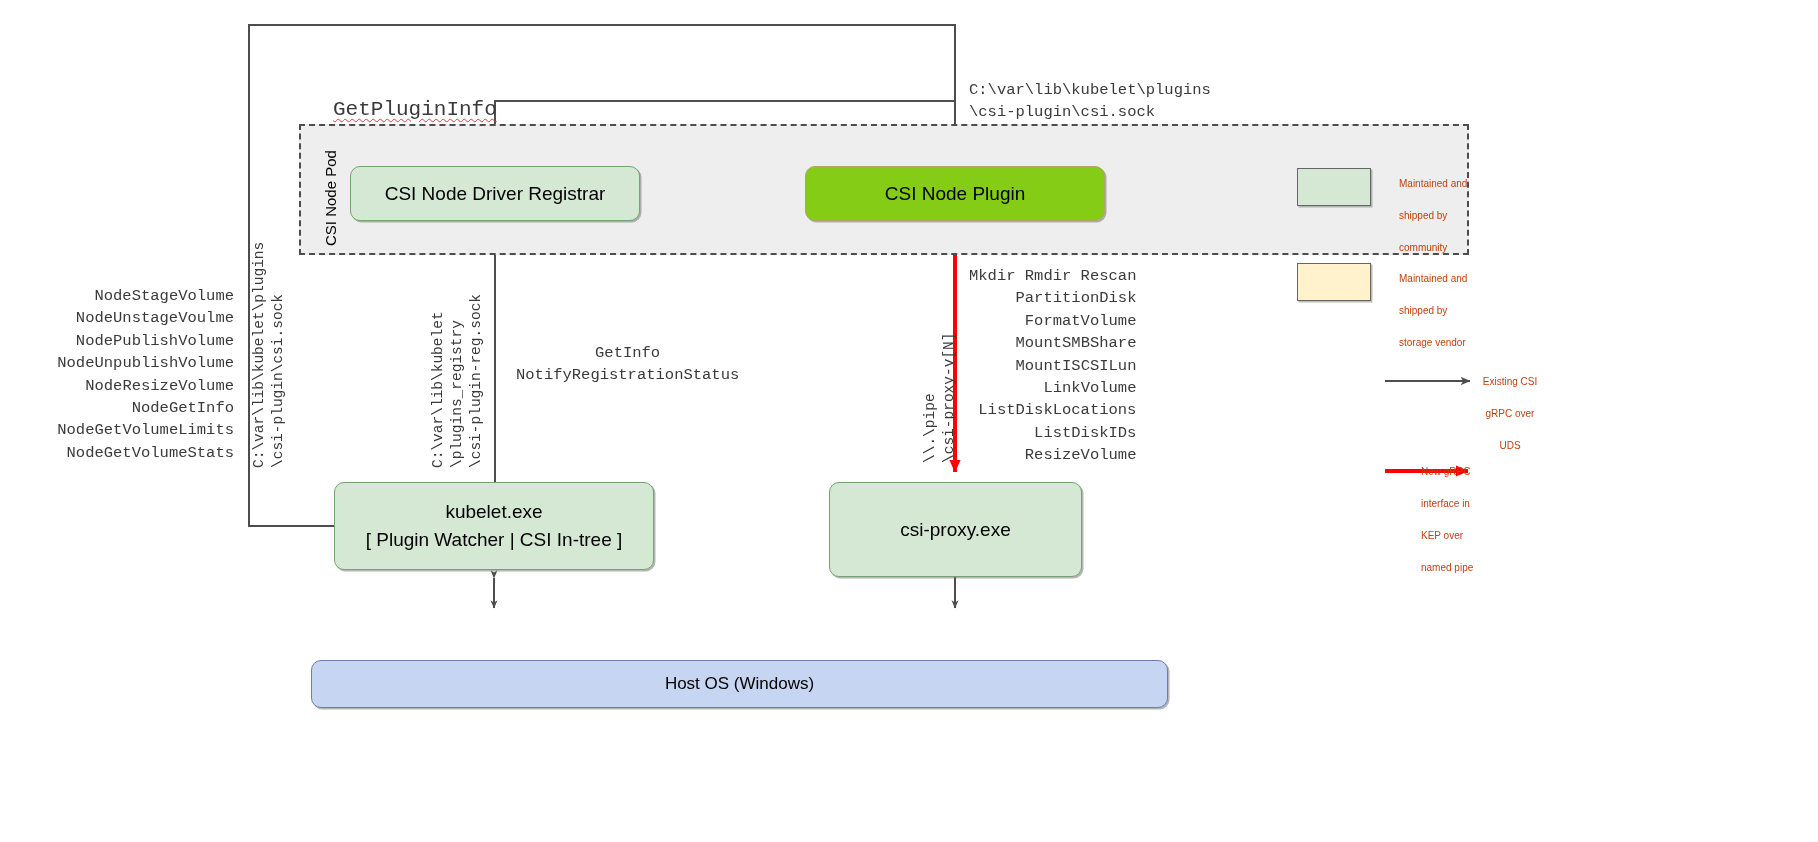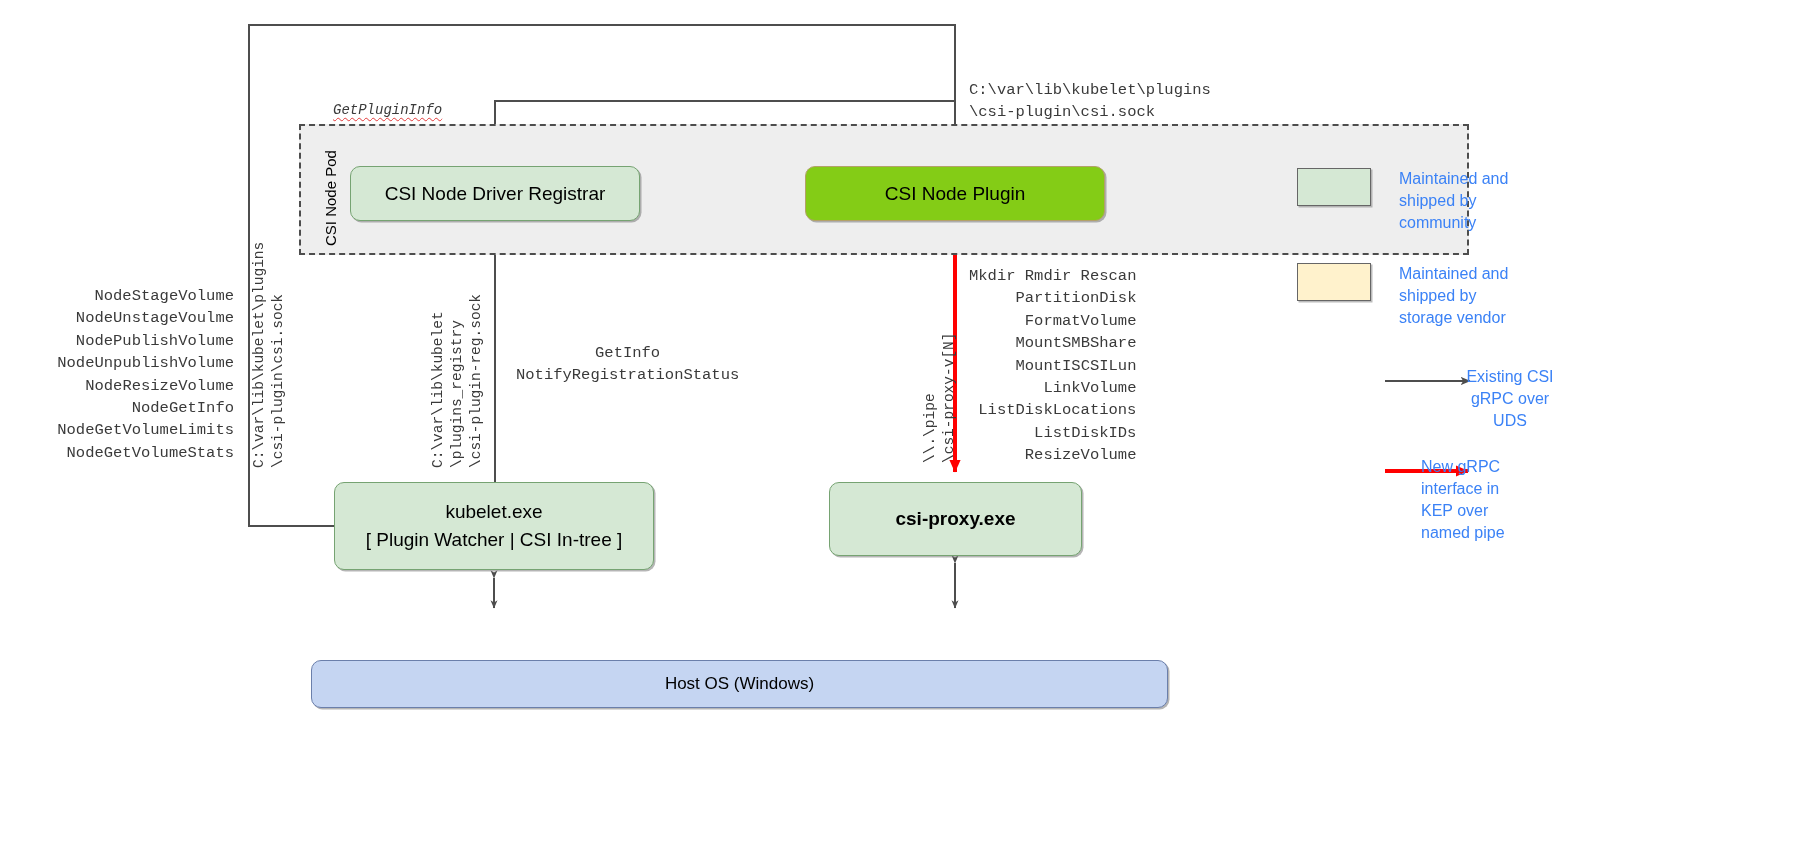--- a/index.html
+++ b/index.html
@@ -33,37 +33,36 @@
     font-size:19px;color:#000;text-align:center;line-height:1.45;
     box-shadow:1.5px 1.5px 0 rgba(120,120,120,.55);
   }
   .green{background:#d5e8d4;border-color:#76a372;}
   .yellow{background:#84cc16;border-color:#b3a169;}
   .blue{background:#c5d5f2;border-color:#6b7fab;}
 
   #registrar{left:350px;top:166px;width:290px;height:55px;}
   #plugin{left:805px;top:166px;width:300px;height:55px;}
   #kubelet{left:334px;top:482px;width:320px;height:88px;}
-  #csiproxy{left:829px;top:482px;width:253px;height:74px;font-weight:bold;}
+  #csiproxy{left:829px;top:482px;width:253px;height:95px;}
   #hostos{left:311px;top:615px;width:857px;height:48px;
           flex-direction:row;font-size:17px;margin-top:45px;}
 
   
   .txt{position:absolute;white-space:pre;font-size:15.5px;line-height:22.4px;}
 
   #left-ops{left:18px;top:285px;width:216px;text-align:right;}
   #mid-ops{left:516px;top:342px;text-align:center;}
   #proxy-ops{left:969px;top:265px;text-align:right;}
   #sock-path{left:969px;top:79px;text-align:left;}
   #getplugininfo{
-    left:333px;top:99px;font-size:14px;
+    left:333px;top:99px;font-size:21px;
     text-decoration:underline;text-decoration-color:#e23b3b;
     text-decoration-style:wavy;text-decoration-thickness:1px;
     text-underline-offset:3px;
-    font-style:italic;
   }
 
   
   .vtxt{
     position:absolute;white-space:pre;font-size:14.5px;line-height:19px;
     transform-origin:0 0;transform:rotate(-90deg);
   }
   #v-csisock   {left:250px;top:468px;}
   #v-regsock   {left:429px;top:468px;}
   #v-pipe      {left:921px;top:463px;}
@@ -71,21 +70,21 @@
   
   svg.wires{position:absolute;left:0;top:0;width:1818px;height:842px;
             overflow:visible;pointer-events:none;}
 
   
   #legend{position:absolute;left:1297px;top:168px;width:500px;}
   .lg-row{position:absolute;display:flex;align-items:flex-start;}
   .lg-swatch{width:74px;height:38px;border:1.6px solid #666;box-sizing:border-box;
              box-shadow:1.5px 1.5px 0 rgba(120,120,120,.5);flex:none;}
   .lg-art{width:100px;height:20px;position:relative;flex:none;margin-top:4px;}
-  .lg-text{margin-left:28px;font-size:16px;line-height:22px;width:170px;color:#3b82f6;}
+  .lg-text{margin-left:28px;font-size:10px;line-height:32px;width:170px;color:#c2410c;}
   #lg0{left:0;top:0;}
   #lg1{left:0;top:95px;}
   #lg2{left:88px;top:198px;text-align:center;}
   #lg3{left:84px;top:288px;}
 </style>
 </head>
 <body>
 
 <div class="canvas">
 

